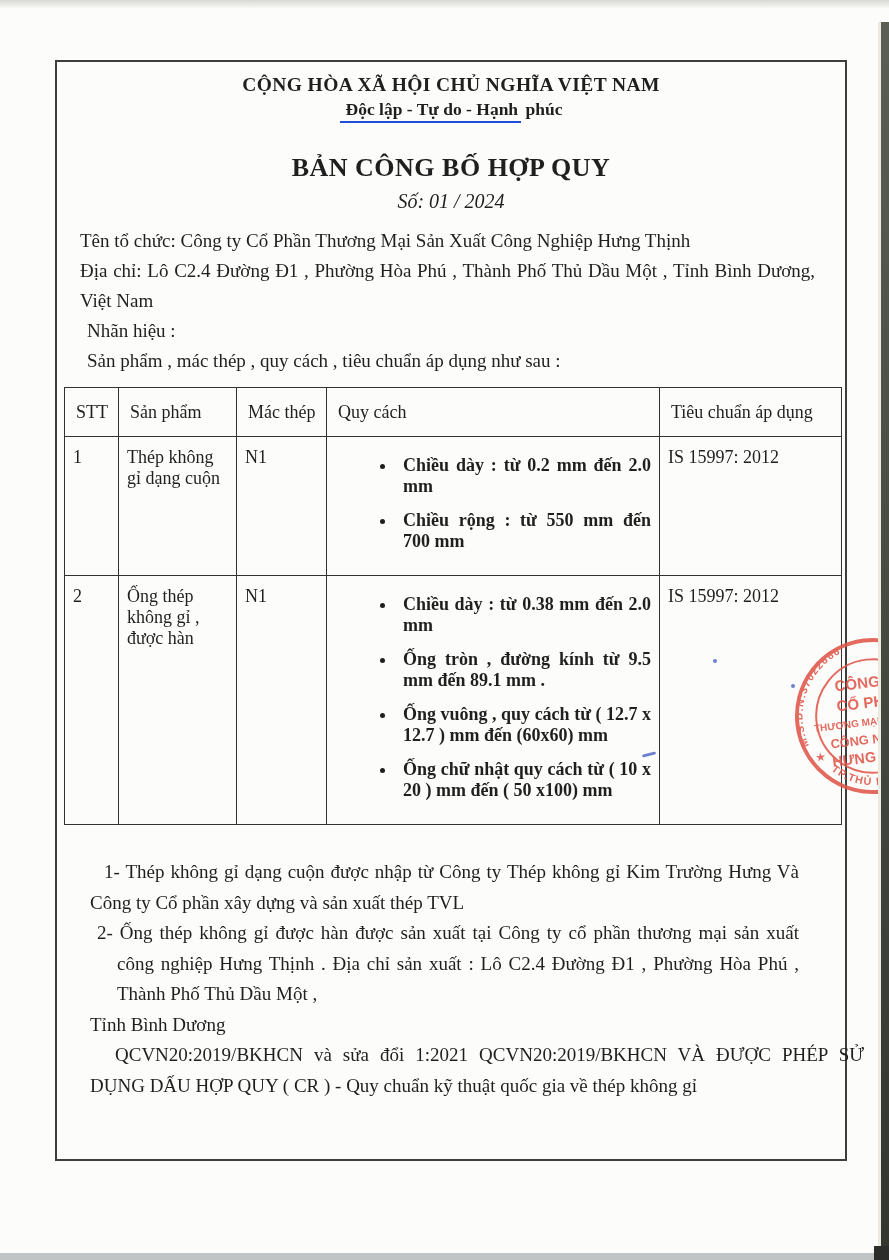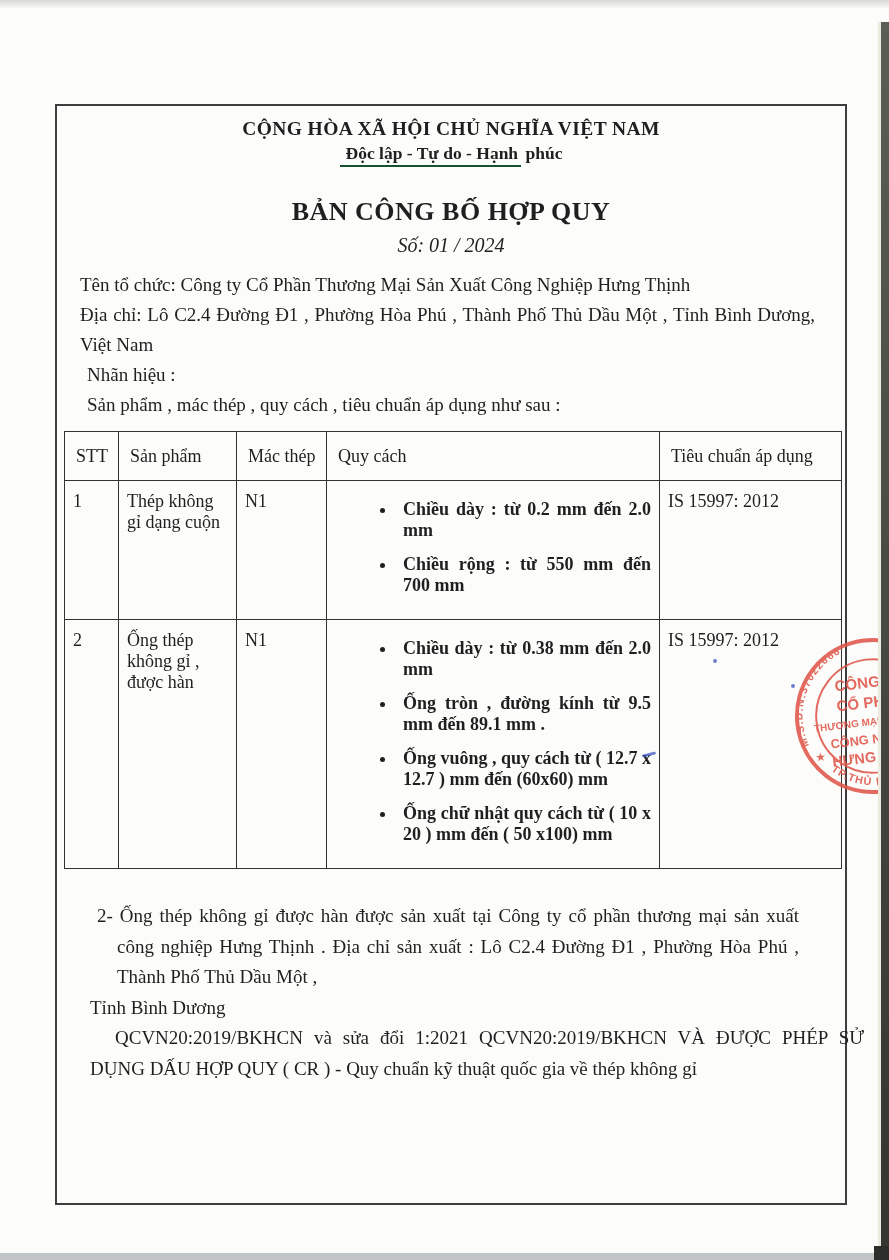--- a/index.html
+++ b/index.html
@@ -20,27 +20,26 @@
     background:#eceade; z-index:30;}
   .scan-bottom{ position:absolute; left:0; bottom:0; height:7px; width:889px;
     background:#c0c4c5; z-index:31;}
   .scan-corner{ position:absolute; right:0; bottom:0; width:15px; height:14px;
     background:#2b2e2a; z-index:32;}
 
   .frame{
     position:absolute; left:55px; top:60px; width:792px; height:1101px;
     border:2px solid #3e3e3e;
     padding:12px 0 0 0;
-    margin-top:44px;
   }
 
   .doc-head{ text-align:center; }
   .national{ font-size:19.5px; font-weight:bold; letter-spacing:.4px; }
   .motto{ font-size:17.5px; font-weight:bold; margin-top:3px; }
-  .motto .u{ border-bottom:2px solid #14532d; padding:0 3px 2px 6px; }
+  .motto .u{ border-bottom:2px solid #1d4ed8; padding:0 3px 2px 6px; }
   .doc-title{ font-size:26px; font-weight:bold; margin-top:33px; letter-spacing:.5px; }
   .doc-number{ font-size:20px; margin-top:7px;font-style:italic; }
 
   .info{ margin:13px 30px 0 23px; font-size:19px; line-height:30px; }
   .info p{ margin:0; }
   .info .addr{ text-align:justify; }
   .info .indent{ padding-left:7px; }
   .bold{ font-weight:bold; }
 
   table.products{
@@ -149,20 +148,21 @@
           <li>Ống vuông , quy cách từ ( 12.7 x 12.7 ) mm đến (60x60) mm</li>
           <li>Ống chữ nhật quy cách từ ( 10 x 20 ) mm đến ( 50 x100) mm</li>
         </ul>
       </td>
       <td class="std">IS 15997: 2012</td>
     </tr>
   </tbody>
     </table>
 
   <div class="notes">
+    <p class="note1">1- Thép không gỉ dạng cuộn được nhập từ Công ty Thép không gỉ Kim Trường Hưng Và Công ty Cổ phần xây dựng và sản xuất thép TVL</p>
     <p class="note2">2- Ống thép không gỉ được hàn được sản xuất tại Công ty cổ phần thương mại sản xuất công nghiệp Hưng Thịnh . Địa chỉ sản xuất : Lô C2.4 Đường Đ1 , Phường Hòa Phú , Thành Phố Thủ Dầu Một ,</p>
     <p class="note-tail">Tỉnh Bình Dương</p>
     <p class="conf-body">QCVN20:2019/BKHCN  và  sửa  đổi  1:2021  QCVN20:2019/BKHCN  VÀ  ĐƯỢC PHÉP SỬ DỤNG DẤU HỢP QUY ( CR ) -  Quy chuẩn kỹ thuật quốc gia về thép không gỉ</p>
   </div>
 
 </div>
 
 <svg class="stamp" viewBox="0 0 200 200" xmlns="http://www.w3.org/2000/svg">
   <defs>
     <path id="arcTop" d="M 17.3,130 A 88,88 0 1 1 182.7,130" fill="none"></path>

